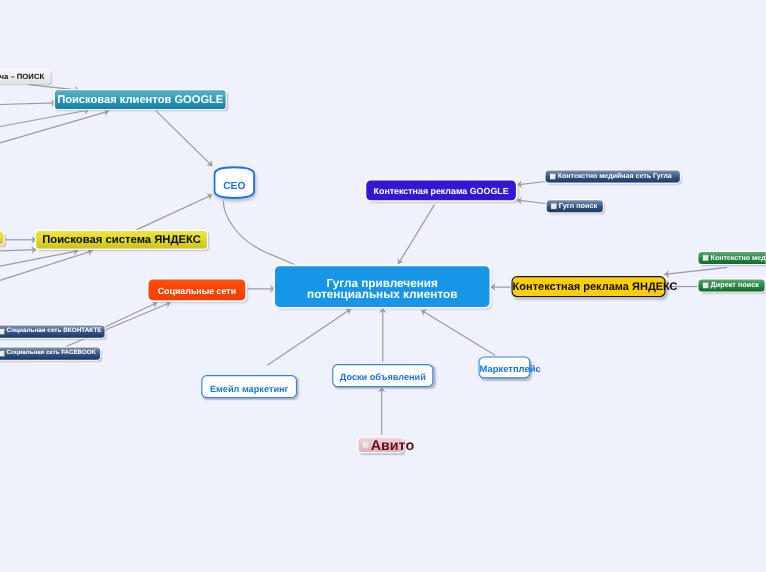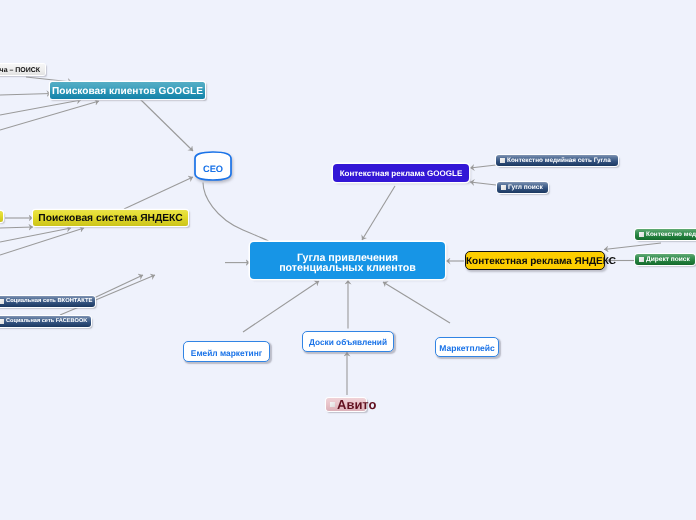--- a/index.html
+++ b/index.html
@@ -131,20 +131,23 @@
 <div class="node s-navy" style="left:496px;top:155px;width:122px;height:11px;font-size:6.4px;">
       <span class="sq"></span>
       <span class="txl">Контекстно медийная сеть Гугла</span>
     </div>
 
 <div class="node s-navy" style="left:497px;top:182px;width:51px;height:11px;font-size:6.6px;">
       <span class="sq"></span>
       <span class="txl">Гугл поиск</span>
     </div>
 
+<div class="node s-orange" style="left:135px;top:254px;width:88px;height:19px;font-size:8.05px;">
+      <span class="tx">Социальные сети</span>
+    </div>
 
 <div class="node s-navy" style="left:-5px;top:296px;width:100px;height:11px;font-size:5.8px;">
       <span class="sq"></span>
       <span class="txl">Социальная сеть ВКОНТАКТЕ</span>
     </div>
 
 <div class="node s-navy" style="left:-5px;top:316px;width:96px;height:11px;font-size:5.6px;">
       <span class="sq"></span>
       <span class="txl">Социальная сеть FACEBOOK</span>
     </div>
@@ -164,21 +167,21 @@
     </div>
 
 <div class="node s-white" style="left:183px;top:341px;width:87px;height:21px;font-size:8.35px;">
       <span class="tx">Емейл маркетинг</span>
     </div>
 
 <div class="node s-white" style="left:302px;top:330.5px;width:92px;height:21px;font-size:8.3px;">
       <span class="tx">Доски объявлений</span>
     </div>
 
-<div class="node s-white" style="left:435px;top:324px;width:64px;height:20px;font-size:8.55px;margin-top:13px;">
+<div class="node s-white" style="left:435px;top:324px;width:47px;height:20px;font-size:8.55px;">
       <span class="tx">Маркетплейс</span>
     </div>
 
 <div class="node s-pink" style="left:326px;top:397.5px;width:40px;height:13px;font-size:13px;">
       <span class="sq"></span>
       <span class="txl">Авито</span>
     </div>
 
 </div>
 

